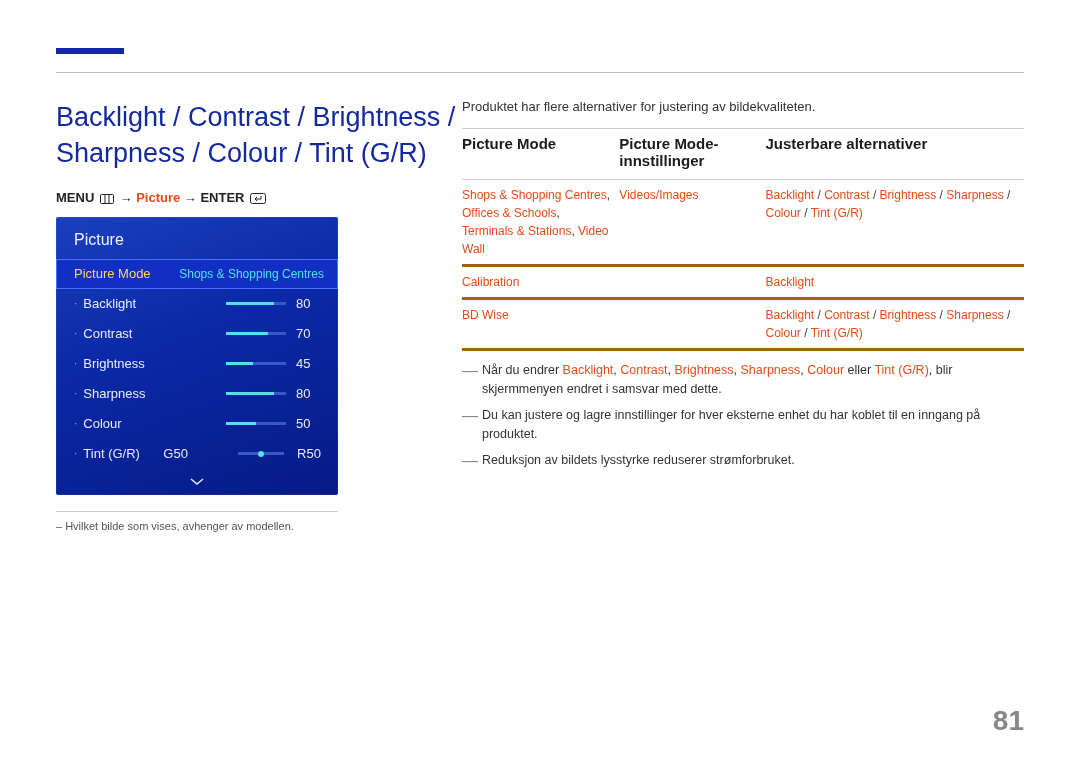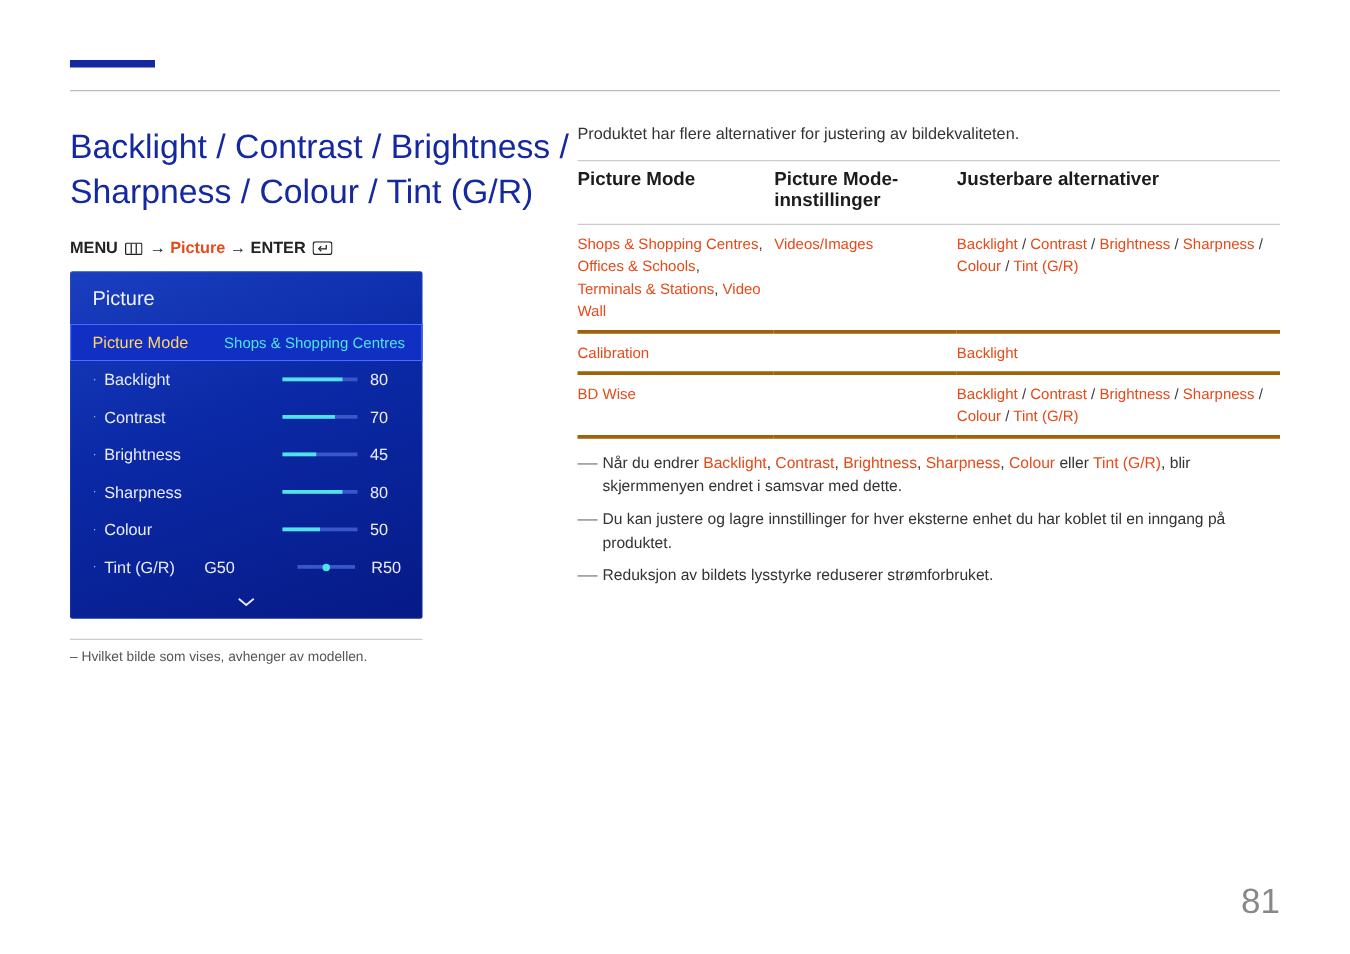--- a/index.html
+++ b/index.html
@@ -184,21 +184,21 @@
     line-height: 1.2;
   }
   .notes .txt { flex: 1; }
 
   .page-num {
     position: absolute;
     right: 56px;
     bottom: 26px;
     font-size: 28px;
     color: #888;
-    font-weight: 400;
+    font-weight: 700;
   }
 </style>
 </head>
 <body>
 
 <div class="top-line"></div>
 <hr class="hr-top">
 
 <div class="main">
   <div class="left-col">

